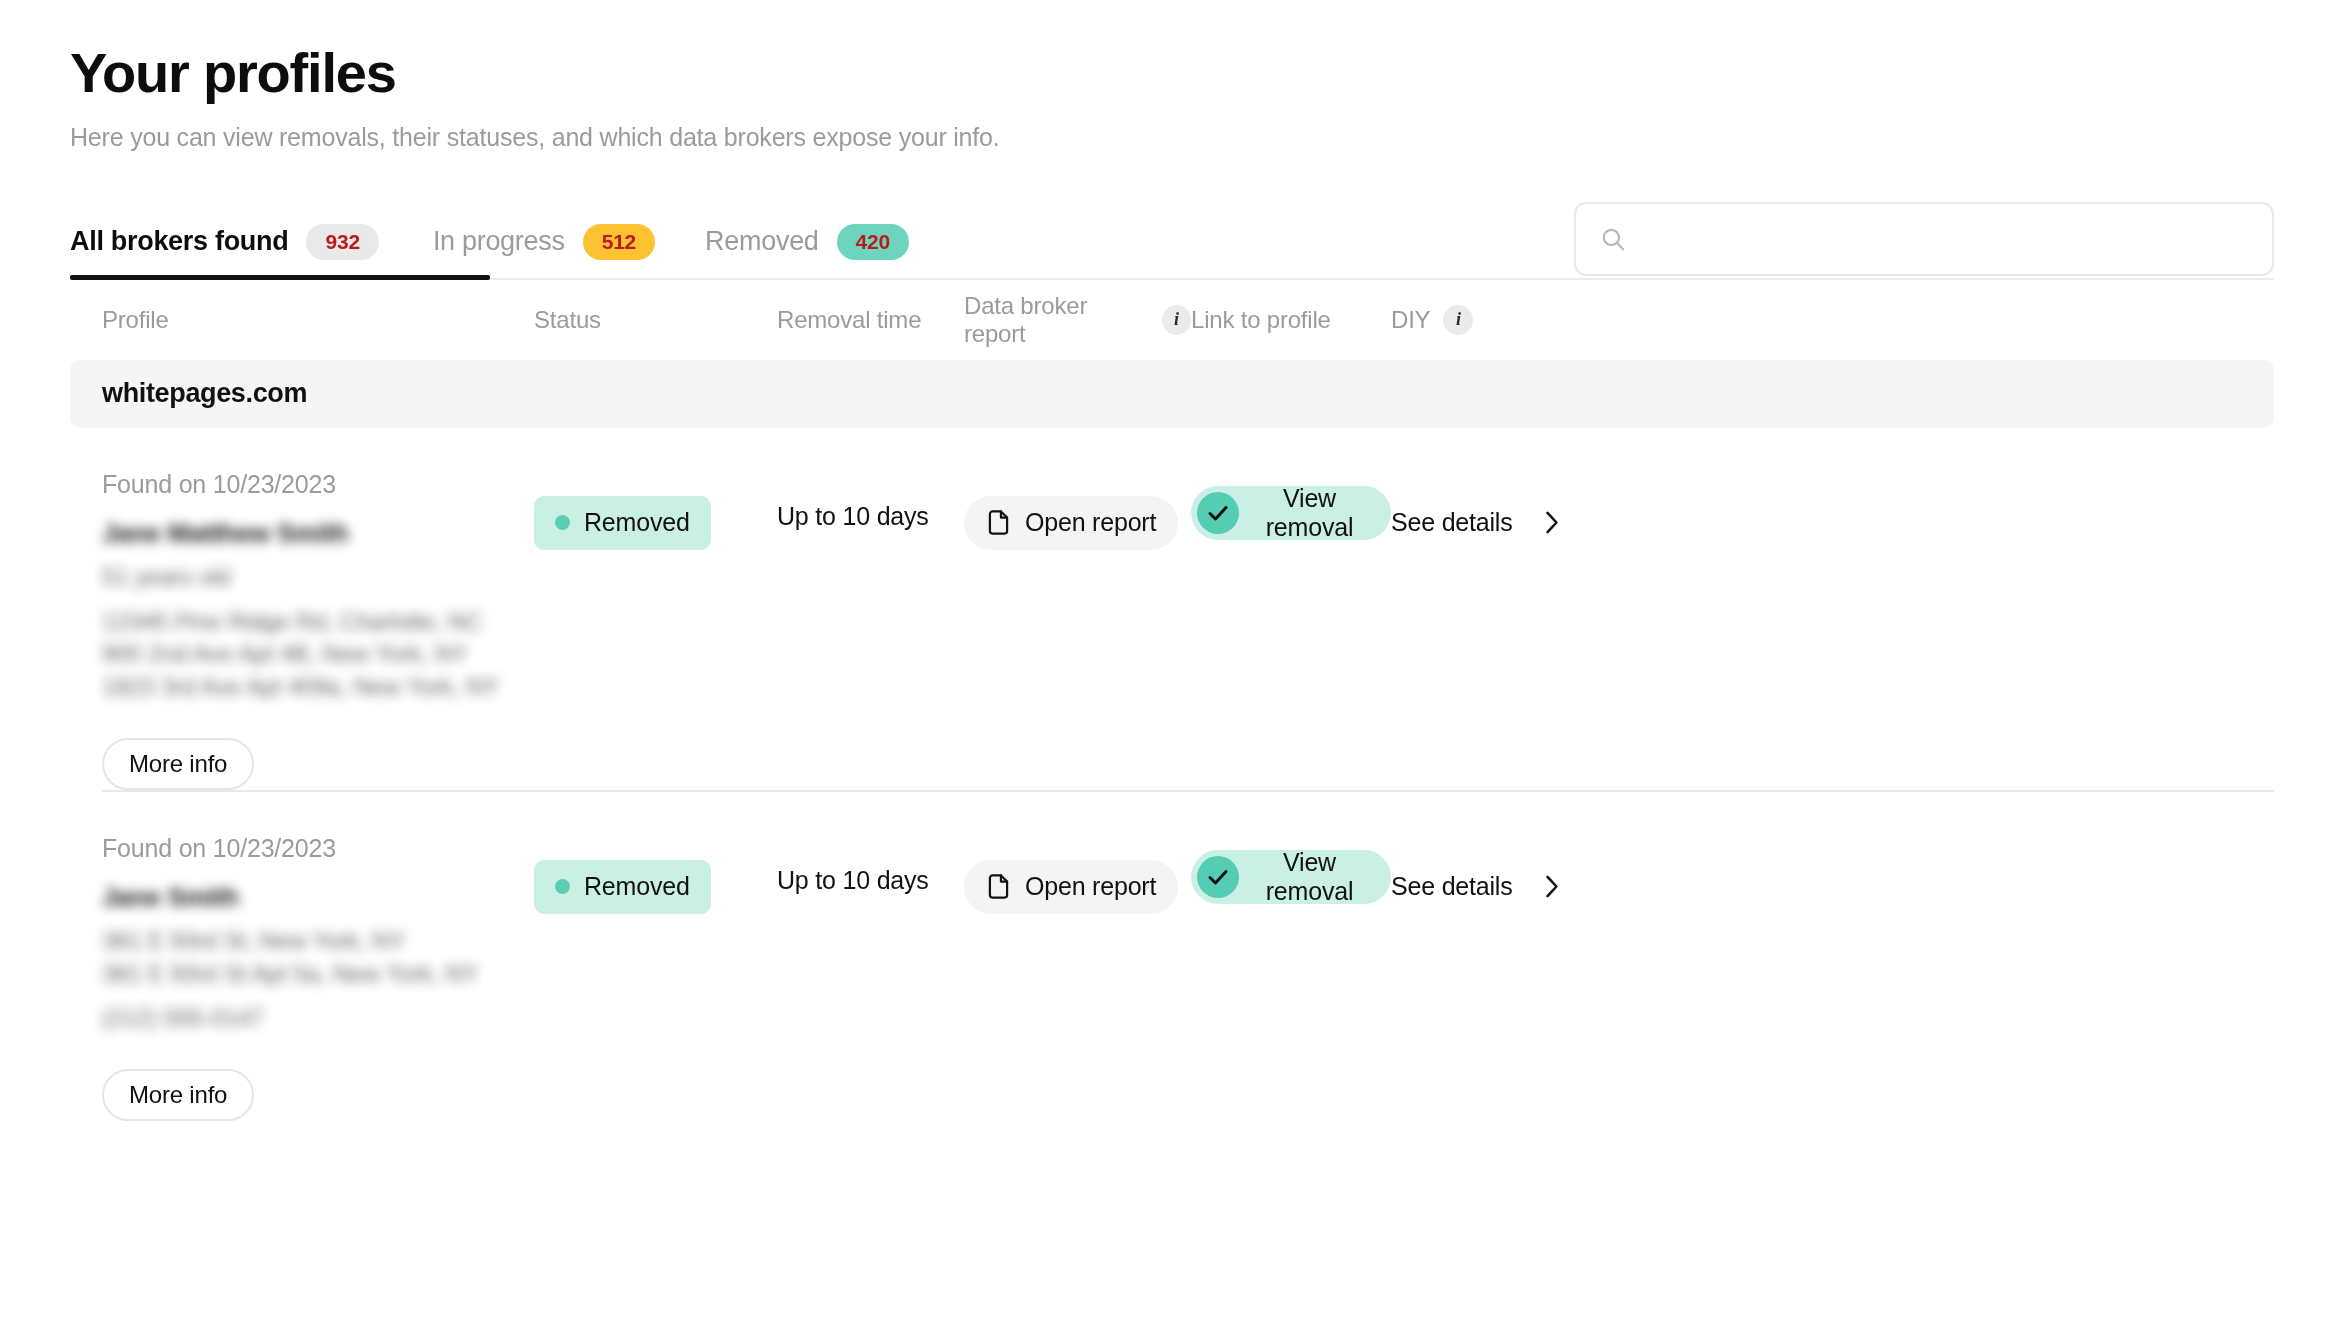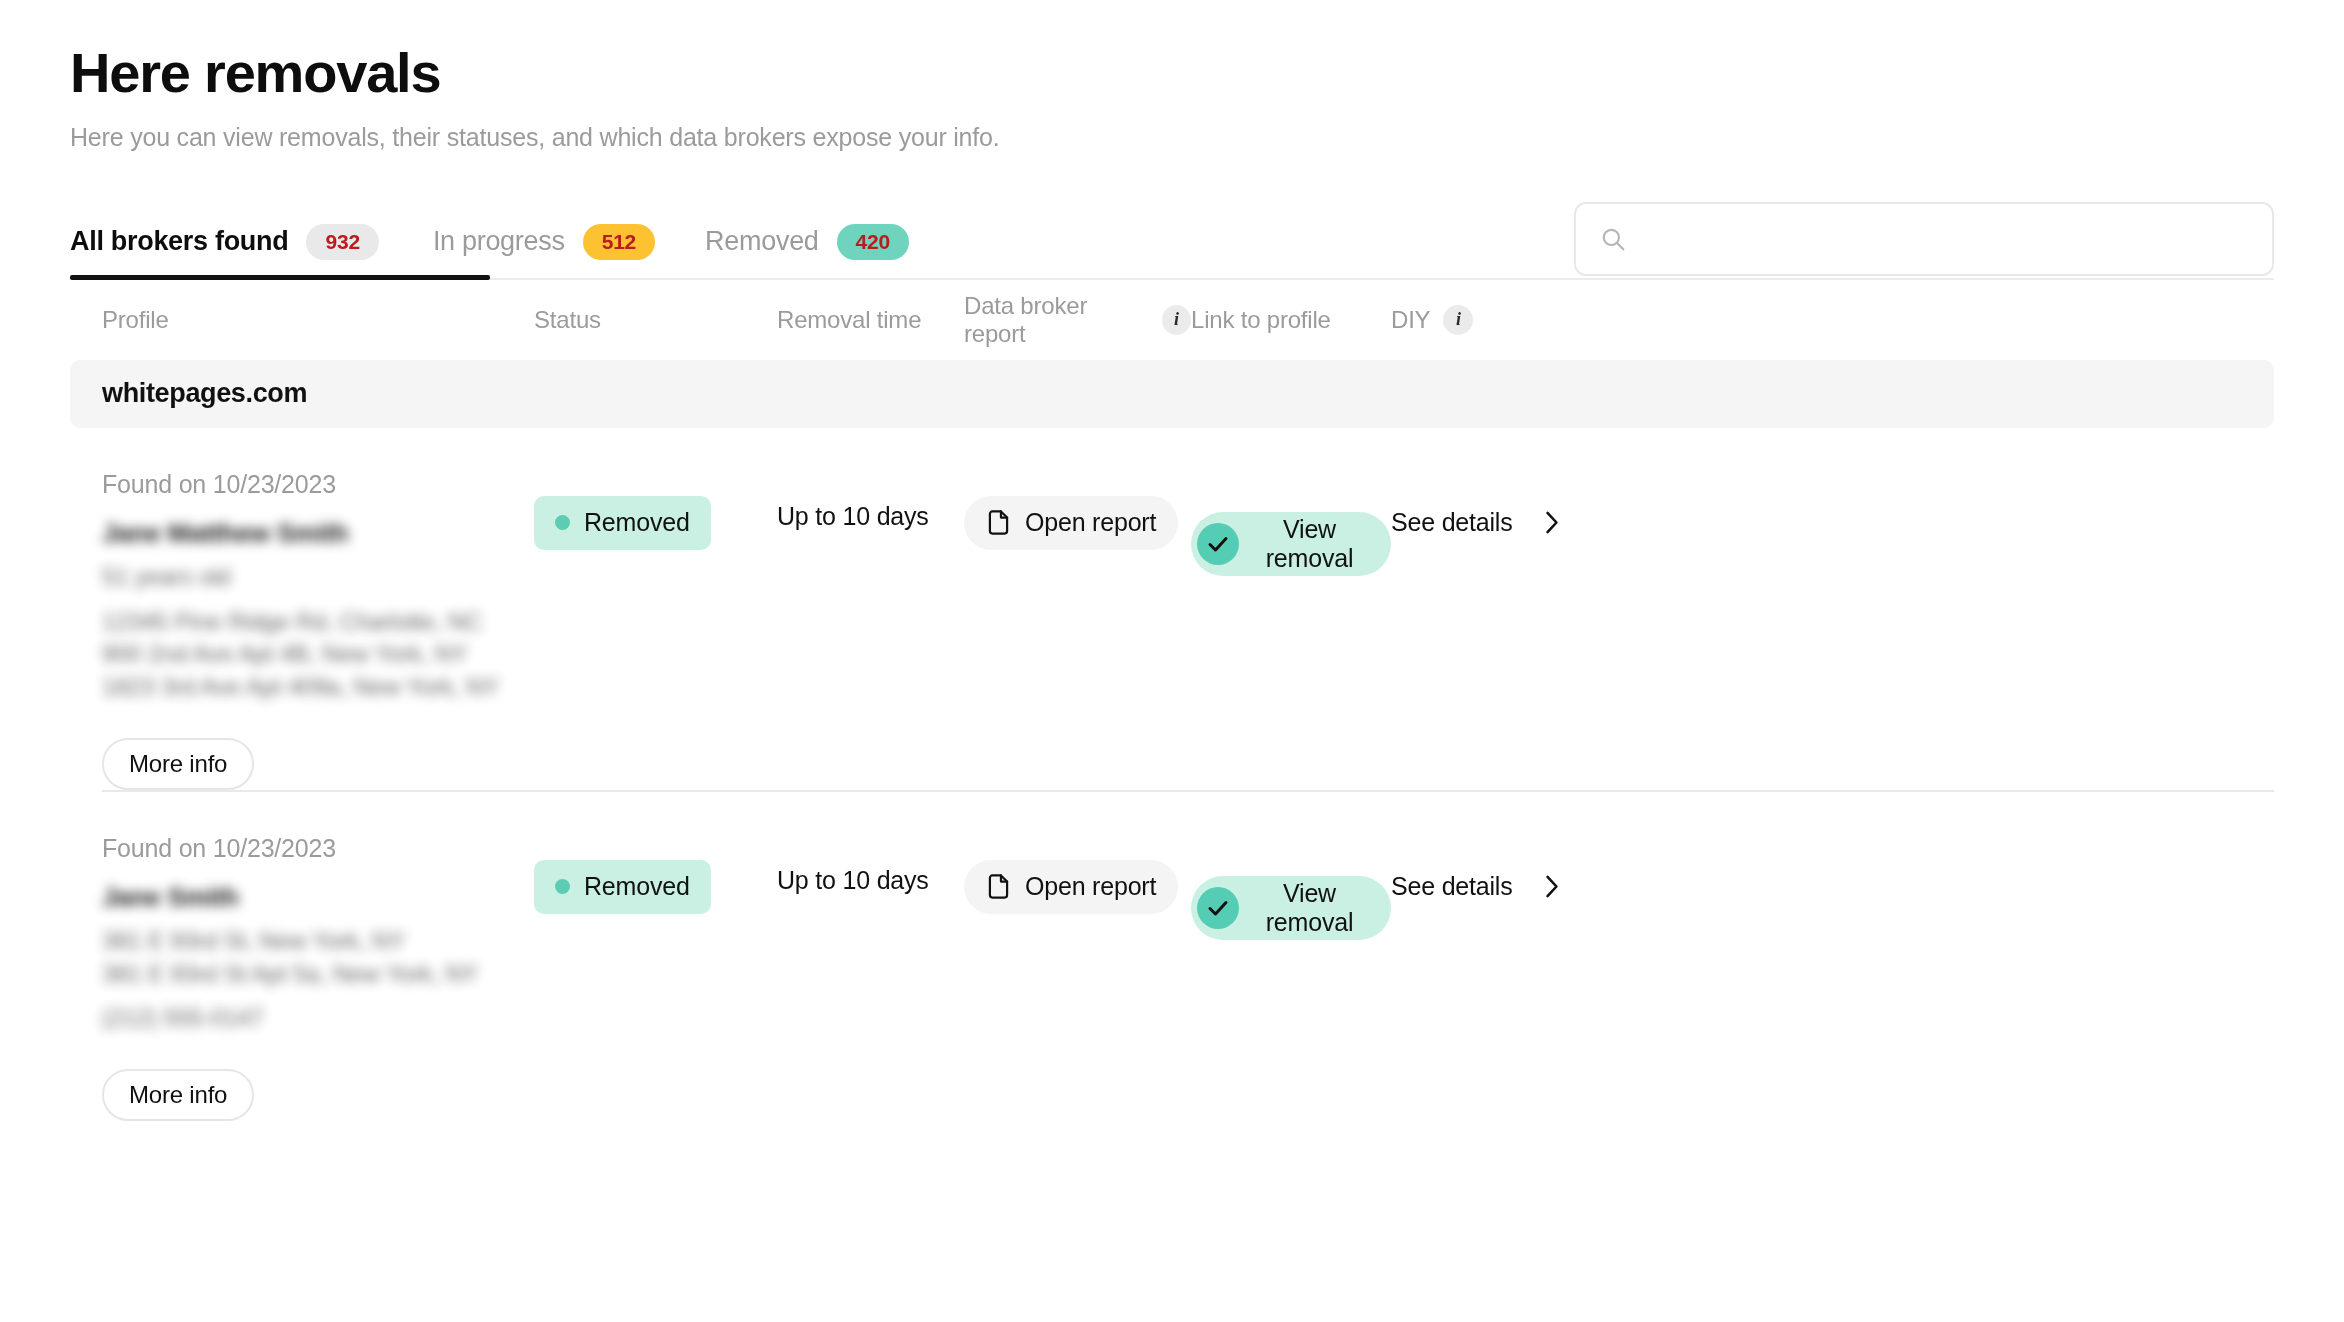--- a/index.html
+++ b/index.html
@@ -284,25 +284,25 @@
     background: #f4f4f4;
     cursor: pointer;
     border: none;
     font-family: "Liberation Sans", sans-serif;
   }
   .report-btn .lbl {
     font-size: 25px; color: #111; letter-spacing: -0.2px;
   }
 
   .view-btn {
-    margin-top: 42px;
+    margin-top: 16px;
     display: inline-flex;
     align-items: center;
     gap: 13px;
-    height: 64px;
+    height: 54px;
     padding: 0 24px 0 6px;
     border-radius: 999px;
     background: #c9f0e3;
     cursor: pointer;
     border: none;
     font-family: "Liberation Sans", sans-serif;
   }
   .view-btn .lbl { font-size: 25px; color: #111; letter-spacing: -0.2px; }
   .check-circle {
     width: 42px; height: 42px;
@@ -328,21 +328,21 @@
   }
   .chev { font-size: 23px; color: #111; line-height: 1; }
 
   svg { display: block; }
 </style>
 </head>
 <body>
 
 <div class="page">
 
-  <h1 class="page-title">Here removals</h1>
+  <h1 class="page-title">Your profiles</h1>
   <p class="page-subtitle">Here you can view removals, their statuses, and which data brokers expose your info.</p>
 
   <div class="tabs-row">
     <div class="tabs">
 
       <div class="tab active">
         <span class="tab-label">All brokers found</span>
         <span class="tab-badge badge-grey">932</span>
       </div>
 

